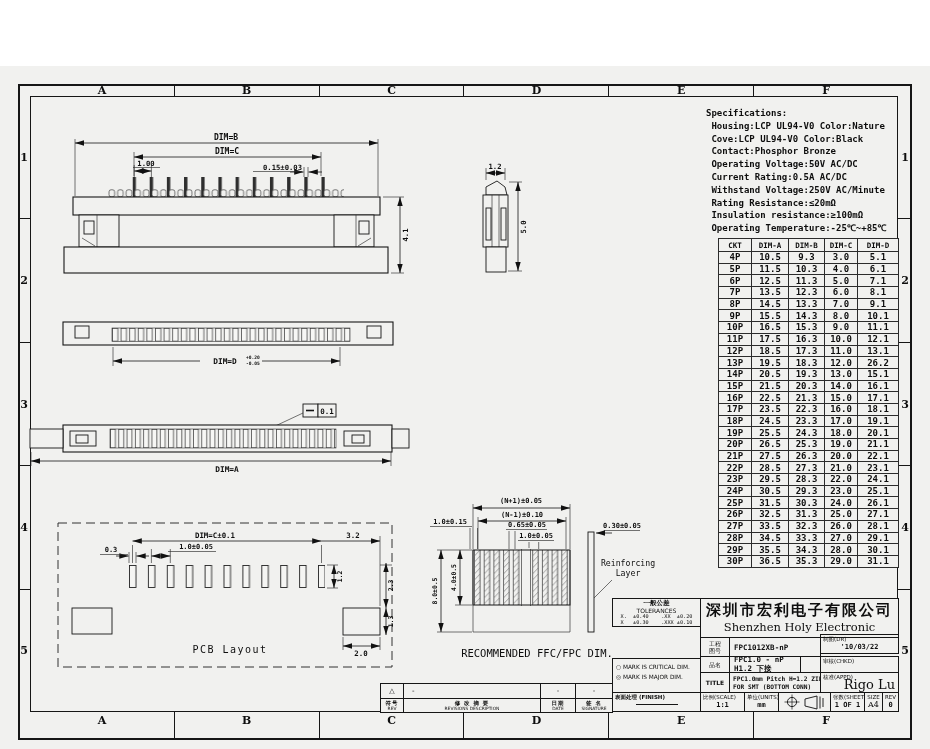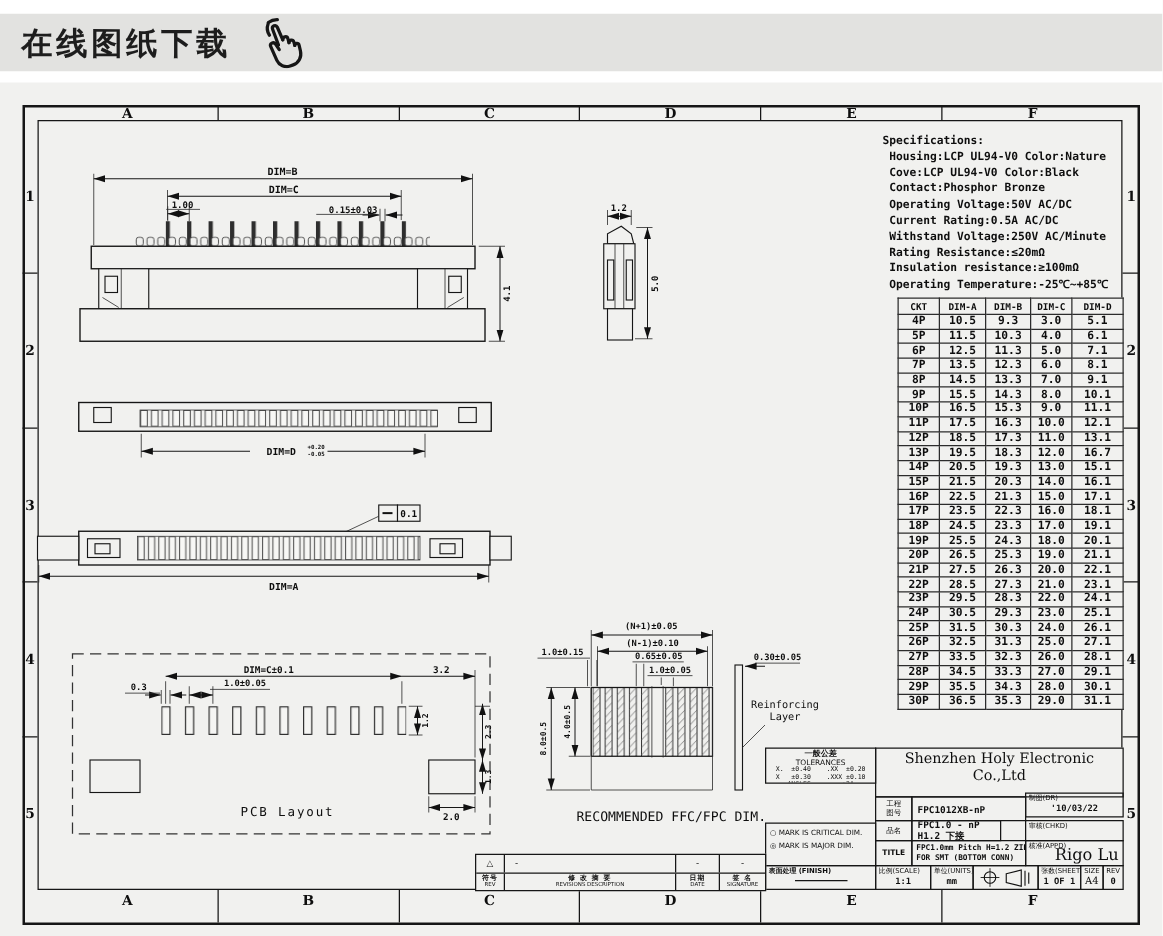--- a/index.html
+++ b/index.html
@@ -60,33 +60,20 @@
 .rev-row .rc:last-child,.rev-row .rvh:last-child{border-right:none}
 .rvh{display:flex;flex-direction:column;align-items:center;justify-content:center;border-right:1px solid #161616}
 .rvh .cn{font-size:5.5px;line-height:6px;letter-spacing:1px;font-weight:bold}
 .rvh .en{font-size:4.4px;line-height:5px}
 </style>
 </head>
 <body>
 
 <div class="page">
 
-  <div class="banner">
-    <span class="banner-title">在线图纸下载</span>
-    <svg width="48" height="40" viewBox="0 0 48 40" style="transform:rotate(6deg)">
-      <g fill="none" stroke="#161616" stroke-width="2.6" stroke-linecap="round" stroke-linejoin="round">
-        <path d="M14 6 a10 10 0 0 0 2 9"></path>
-        <path d="M21 2 a12 12 0 0 0 -7 3"></path>
-        <path d="M24 22 l-6 -12 c-1.2 -2.5 2.2 -4.4 3.6 -2 l5.4 9.5"></path>
-        <path d="M27 17.5 c-0.6 -2.6 3 -3.8 4 -1.2 l1.2 3"></path>
-        <path d="M32.2 19.3 c-0.4 -2.2 2.8 -3.2 3.8 -1 l1 2.6"></path>
-        <path d="M37 21 c-0.3 -1.8 2.6 -2.6 3.4 -0.6 l1.6 4.6 c1.6 4.6 -0.4 9.6 -4.6 11.6 l-2.4 1.2 c-4 1.9 -8.8 0.4 -11 -3.4 l-6 -10.4 c-1.4 -2.4 1.8 -4.6 3.6 -2.4 l3.4 4"></path>
-      </g>
-    </svg>
-  </div>
 
   <div class="sheet"></div>
   <div class="outer-frame"></div>
   <div class="inner-frame"></div>
 
   <div class="band band-top">
       <span class="zc">A</span>
       <span class="zc">B</span>
       <span class="zc">C</span>
       <span class="zc">D</span>
@@ -211,21 +198,21 @@
           <td>18.5</td>
           <td>17.3</td>
           <td>11.0</td>
           <td>13.1</td>
         </tr>
         <tr>
           <td>13P</td>
           <td>19.5</td>
           <td>18.3</td>
           <td>12.0</td>
-          <td>16.7</td>
+          <td>26.2</td>
         </tr>
         <tr>
           <td>14P</td>
           <td>20.5</td>
           <td>19.3</td>
           <td>13.0</td>
           <td>15.1</td>
         </tr>
         <tr>
           <td>15P</td>
@@ -555,20 +542,21 @@
     </div>
     <div class="c" style="left:0;top:60px;width:89px;height:35px;padding-top:3px">
       <div class="mark-l">○ MARK IS CRITICAL DIM.</div>
       <div class="mark-l">◎ MARK IS MAJOR DIM.</div>
     </div>
     <div class="c" style="left:0;top:94px;width:89px;height:20px">
       <div class="cl" style="font-weight:bold">表面处理 (FINISH)</div>
       <div class="finish-line"></div>
     </div>
     <div class="c company" style="left:88px;top:0;width:199px;height:40px">
+      <div class="company-cn">深圳市宏利电子有限公司</div>
       <div class="company-en">Shenzhen Holy Electronic Co.,Ltd</div>
     </div>
     <div class="c" style="left:88px;top:39px;width:30px;height:20px">
       <div class="lbl2">
           <span>工程</span>
           <span>图号</span>
         </div>
     </div>
     <div class="c val cv" style="left:117px;top:39px;width:92px;height:20px">FPC1012XB-nP</div>
     <div class="c" style="left:208px;top:36px;width:79px;height:20px">

